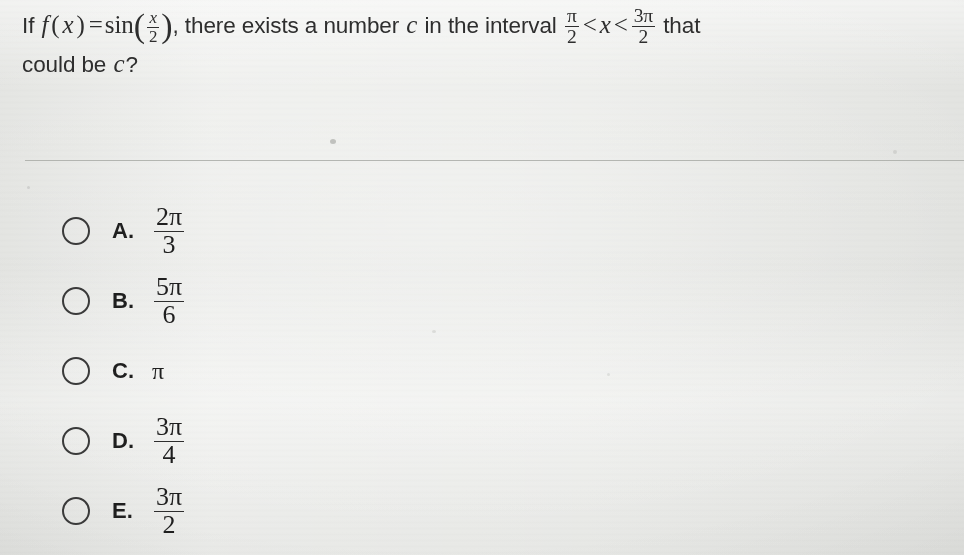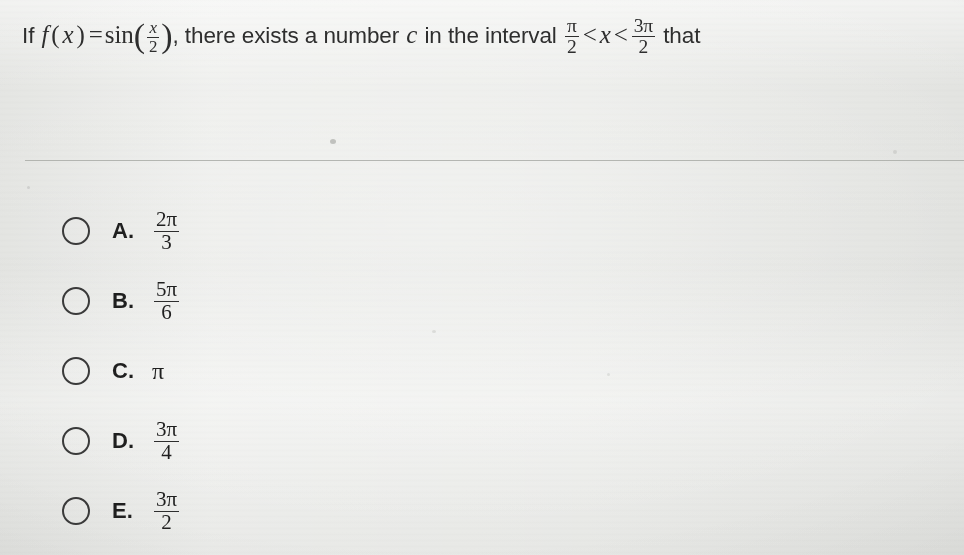--- a/index.html
+++ b/index.html
@@ -62,21 +62,21 @@
     position: absolute;
     border-radius: 50%;
     background: rgba(120,122,118,0.40);
     pointer-events: none;
   }
 
   
   #stem {
     position: absolute;
     left: 22px;
-    top: 16px;
+    top: 6px;
     width: 930px;
     font-size: 22.5px;
     line-height: 33px;
     letter-spacing: -0.1px;
     color: #2e2e2e;
     z-index: 3;
   }
   #stem .ln { display: block; white-space: nowrap; }
 
   
@@ -116,21 +116,21 @@
   }
   .frac .num, .frac .den {
     display: block;
     padding: 0 2px;
   }
   .frac .num { border-bottom: 1.4px solid #2e2e2e; }
 
   .frac.sm { font-size: 17px; }            
   .frac.sm .num { padding-bottom: 0px; }
   .frac.md { font-size: 19.5px; }          
-  .frac.lg { font-size: 21px; }            
+  .frac.lg { font-size: 26px; }            
 
   .fi { font-style: italic; }
 
   
   #divider {
     position: absolute;
     left: 25px;
     top: 160px;
     width: 939px;
     height: 1px;
@@ -195,20 +195,21 @@
   <div class="speck" style="left:27px; top:186px; width:3px; height:3px; opacity:.5;"></div>
   <div class="speck" style="left:432px; top:330px; width:4px; height:3px; opacity:.45;"></div>
   <div class="speck" style="left:607px; top:373px; width:3px; height:3px; opacity:.4;"></div>
   <div class="speck" style="left:893px; top:150px; width:4px; height:4px; opacity:.45;"></div>
 
   <div id="stem">
 
     <span class="ln"><span>If </span><span class="mi">f</span><span class="msym">(</span><span class="mi">x</span><span class="msym">)</span><span class="msym">=</span><span class="mop">sin</span><span class="paren">(</span><span class="frac sm"><span class="num fi">x</span><span class="den">2</span></span><span class="paren">)</span><span>, there exists a number </span><span class="mi">c</span><span> in the interval </span><span class="frac md"><span class="num">π</span><span class="den">2</span></span><span class="msym">&lt;</span><span class="mi">x</span><span class="msym">&lt;</span><span class="frac md"><span class="num">3π</span><span class="den">2</span></span><span> that</span></span>
 
 
+    <span class="ln"><span>could be </span><span class="mi">c</span><span>?</span></span>
 
   </div>
 
   <div id="divider"></div>
 
   <div id="choices">
 
     <div class="choice">
       <span class="radio"></span>
       <span class="letter">A.</span>

